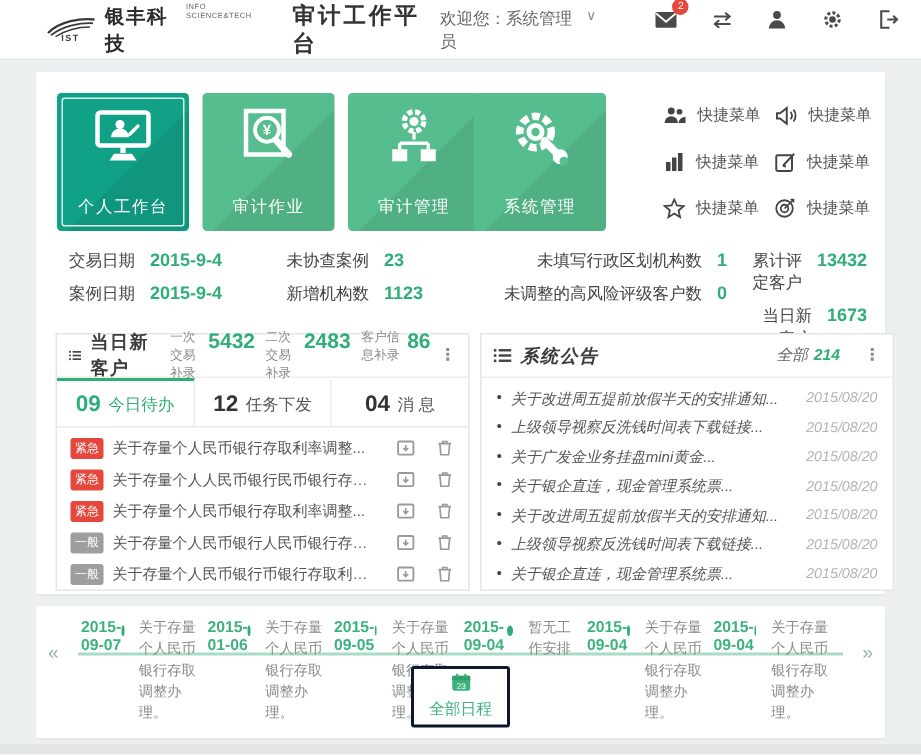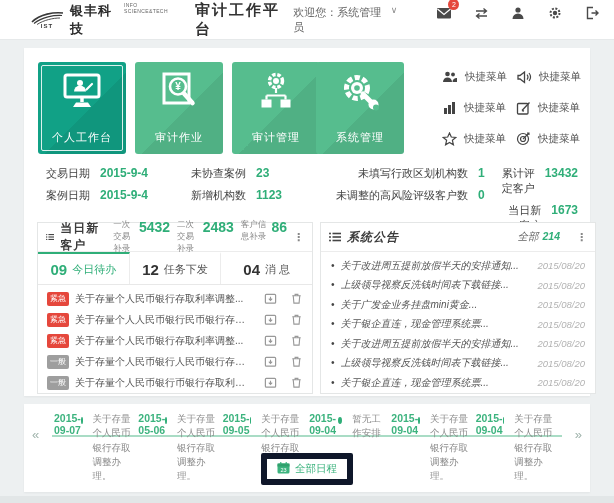--- a/index.html
+++ b/index.html
@@ -86,21 +86,21 @@
   
   .timeline-card { position:absolute; left:24px; top:404px; width:566px; height:88px; background:#fff; box-shadow:0 1px 2px rgba(0,0,0,0.05); }
   .tl-line { position:absolute; left:28px; right:28px; top:31px; height:2px; background:#a9dcc5; }
   .tl-prev { position:absolute; left:8px; top:23px; font-size:13px; color:#9fb3ab; cursor:pointer; }
   .tl-next { position:absolute; right:8px; top:23px; font-size:13px; color:#9fb3ab; cursor:pointer; }
   .tl-entries { position:absolute; left:30px; right:30px; top:8px; display:flex; }
   .tl-entry { flex:1; display:flex; flex-direction:row; }
   .tl-date { font-size:10.5px; font-weight:bold; color:#3cb37e; text-align:center; }
   .tl-dot { width:7px; height:7px; border-radius:50%; background:#2fae78; margin:5px auto 8px; }
   .tl-text { font-size:9.5px; color:#8a8a8a; line-height:1.5; padding:0 6px 0 10px; }
-  .all-schedule { position:absolute; left:50%; transform:translateX(-50%); bottom:7px; display:flex; gap:5px; border:6px solid #0f172a; background:#fff; padding:3px 10px; border-radius:2px; cursor:pointer; }
+  .all-schedule { position:absolute; left:50%; transform:translateX(-50%); bottom:7px; display:flex; align-items:center; gap:5px; border:2px solid #0f172a; background:#fff; padding:3px 10px; border-radius:2px; cursor:pointer;flex-direction:column; }
   .all-schedule span { font-size:10.5px; color:#3cb37e; }
 
   .footer-strip { position:absolute; left:0; bottom:0; width:614px; height:7px; background:#e2e6e7; }
 
   svg { display:block; }
 </style>
 </head>
 <body>
 
 <div class="stage">
@@ -469,21 +469,21 @@
     <div class="tl-line"></div>
     <span class="tl-next">»</span>
 
     <div class="tl-entries">
       <div class="tl-entry">
         <span class="tl-date">2015-09-07</span>
         <span class="tl-dot"></span>
         <span class="tl-text">关于存量个人民币银行存取调整办理。</span>
       </div>
       <div class="tl-entry">
-        <span class="tl-date">2015-05-06</span>
+        <span class="tl-date">2015-01-06</span>
         <span class="tl-dot"></span>
         <span class="tl-text">关于存量个人民币银行存取调整办理。</span>
       </div>
       <div class="tl-entry">
         <span class="tl-date">2015-09-05</span>
         <span class="tl-dot"></span>
         <span class="tl-text">关于存量个人民币银行存取调整办理。</span>
       </div>
       <div class="tl-entry">
         <span class="tl-date">2015-09-04</span>

